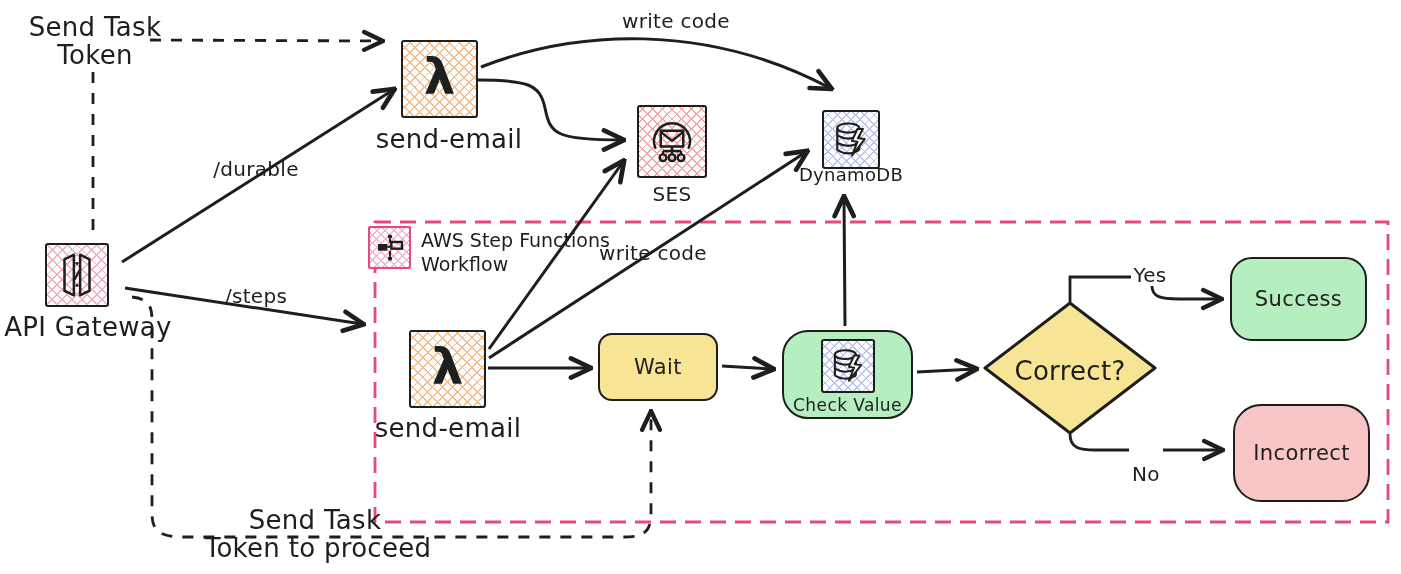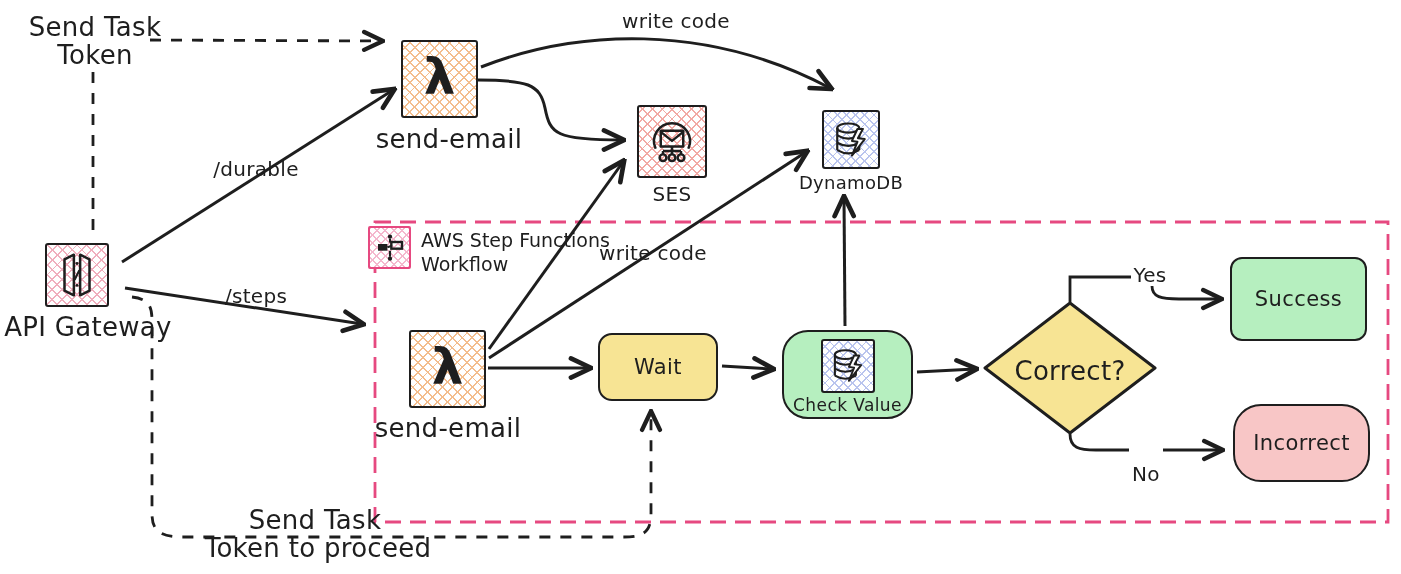--- a/index.html
+++ b/index.html
@@ -121,21 +121,21 @@
       <g fill="none" stroke="#1e1e1e" stroke-width="2.4" stroke-linejoin="round">
         <ellipse cx="21" cy="11" rx="12" ry="5"></ellipse>
         <path d="M9,11 L9,35 M33,11 L33,35"></path>
         <path d="M9,35 Q21,42 33,35"></path>
         <path d="M9,19 Q21,26 33,19"></path>
         <path d="M9,27 Q21,34 33,27"></path>
       </g>
       <path d="M31,12 L25,25 L31,26 L25,41 L39,23 L31.5,22 L37,12 Z" fill="#ffffff" stroke="#1e1e1e" stroke-width="2.2" stroke-linejoin="round"></path>
     </svg>
   </div>
-  <div class="lbl small" style="left:851px;top:172px;font-size:18px;">DynamoDB</div>
+  <div class="lbl small" style="left:851px;top:164px;font-size:18px;">DynamoDB</div>
 
   <div class="icon-node hatch-badge" style="left:368px;top:226px;width:43px;height:43px;border-color:#e64980;border-radius:2px;">
     <svg width="32" height="32" viewBox="0 0 24 24">
       <circle cx="12" cy="3.5" r="1.6" fill="#1e1e1e"></circle>
       <path d="M12,5 L12,8" stroke="#1e1e1e" stroke-width="1.6"></path>
       <rect x="3" y="9" width="7" height="5" fill="#1e1e1e"></rect>
       <rect x="13" y="7.5" width="8" height="5" fill="none" stroke="#1e1e1e" stroke-width="1.8"></rect>
       <path d="M10,11.5 L13,10.5 M12,14 L12,18.5" stroke="#1e1e1e" stroke-width="1.6"></path>
       <circle cx="12" cy="20" r="1.6" fill="#1e1e1e"></circle>
     </svg>
@@ -163,25 +163,25 @@
           <path d="M9,27 Q21,34 33,27"></path>
         </g>
         <path d="M31,12 L25,25 L31,26 L25,41 L39,23 L31.5,22 L37,12 Z" fill="#ffffff" stroke="#1e1e1e" stroke-width="2.2" stroke-linejoin="round"></path>
       </svg>
     </div>
     <div style="font-size:17px;margin-top:2px;">Check Value</div>
   </div>
 
   <div class="lbl big" style="left:1070px;top:356px;">Correct?</div>
 
-  <div class="state" style="left:1230px;top:257px;width:137px;height:84px;background:#b6efbf;border-radius:12px;">
+  <div class="state" style="left:1230px;top:257px;width:137px;height:84px;background:#b6efbf;border-radius:22px;">
     <span>Success</span>
   </div>
 
-  <div class="state" style="left:1233px;top:404px;width:137px;height:78px;background:#f8c6c6;border-radius:28px;">
+  <div class="state" style="left:1233px;top:404px;width:137px;height:98px;background:#f8c6c6;border-radius:28px;">
     <span>Incorrect</span>
   </div>
 
   <div class="lbl big" style="left:95px;top:12px;">Send Task</div>
   <div class="lbl big" style="left:95px;top:40px;">Token</div>
 
   <div class="lbl" style="left:256px;top:157px;">/durable</div>
   <div class="lbl" style="left:256px;top:284px;">/steps</div>
 
   <div class="lbl" style="left:676px;top:9px;">write code</div>

